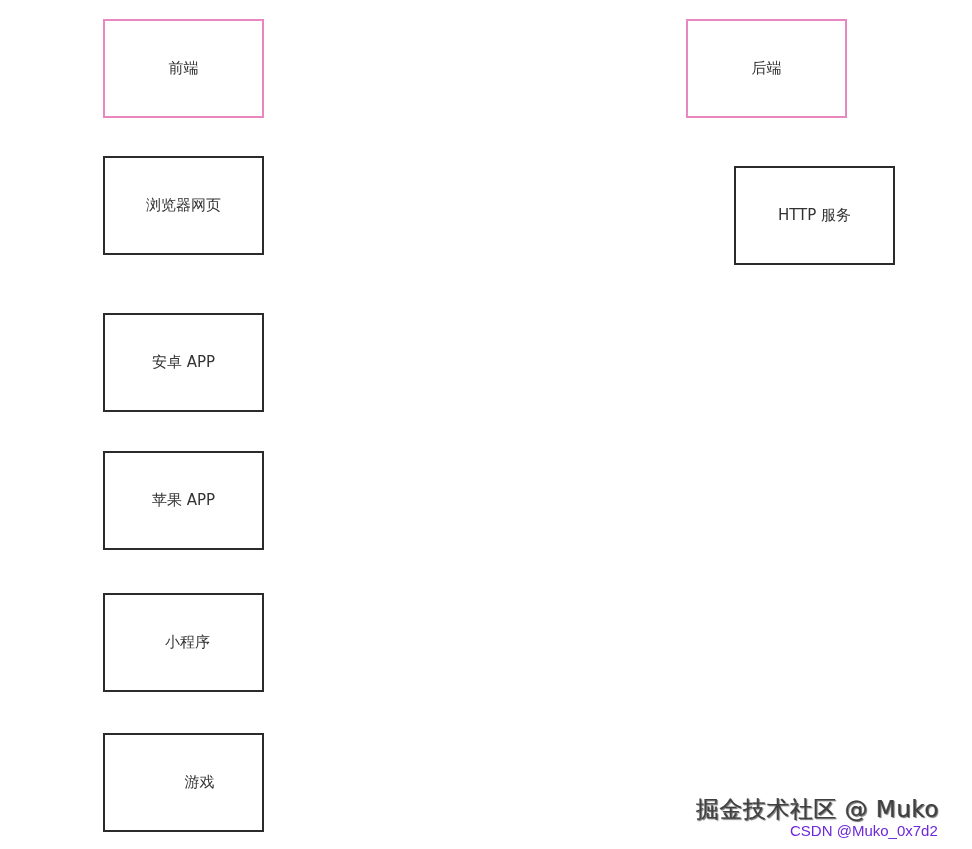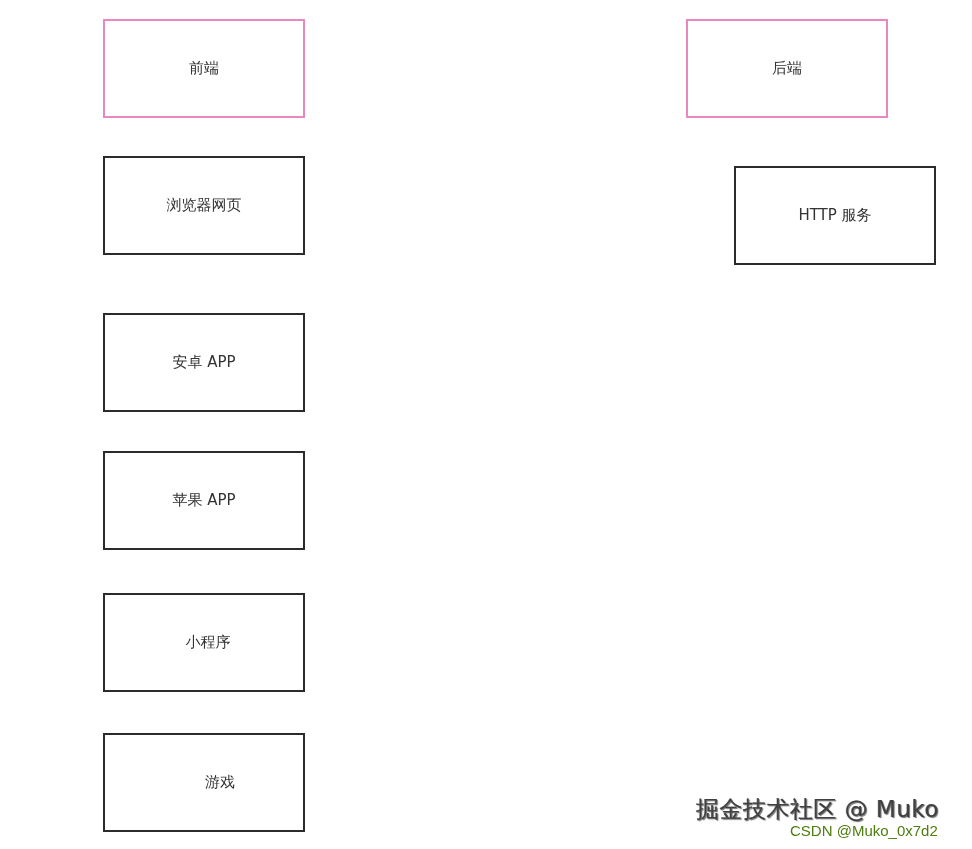--- a/index.html
+++ b/index.html
@@ -4,36 +4,36 @@
 <style>
   html, body { margin: 0; padding: 0; }
   body {
     width: 972px; height: 849px; position: relative; overflow: hidden;
     background: #ffffff;
     font-family: "DejaVu Sans", "Liberation Sans", sans-serif;
   }
   .box {
     position: absolute;
     box-sizing: border-box;
-    width: 202px; height: 99px;
+    width: 161px; height: 99px;
     border: 2px solid #2b2b2b;
     background: #ffffff;
     display: flex; align-items: center; justify-content: center;
     font-size: 15px; color: #333333;
   }
   .box.pink { border-color: #e887c0; }
   .wm1 {
     position: absolute; left: 696px; top: 794px;
     font-size: 23px; color: #404040;
     text-shadow: 1px 1px 1px #6b6b6b, -0.5px -0.5px 0 #9a9a9a;
     white-space: nowrap; letter-spacing: 0.5px;
   }
   .wm2 {
     position: absolute; left: 790px; top: 822px;
-    font-size: 15px; color: #4d7c0f;
+    font-size: 15px; color: #6d28d9;
     font-family: "Liberation Sans", sans-serif;
     white-space: nowrap;
   }
 </style>
 </head>
 <body>
 
 <div class="box pink" style="left:103px; top:19px;">
   <span>前端</span>
 </div>

